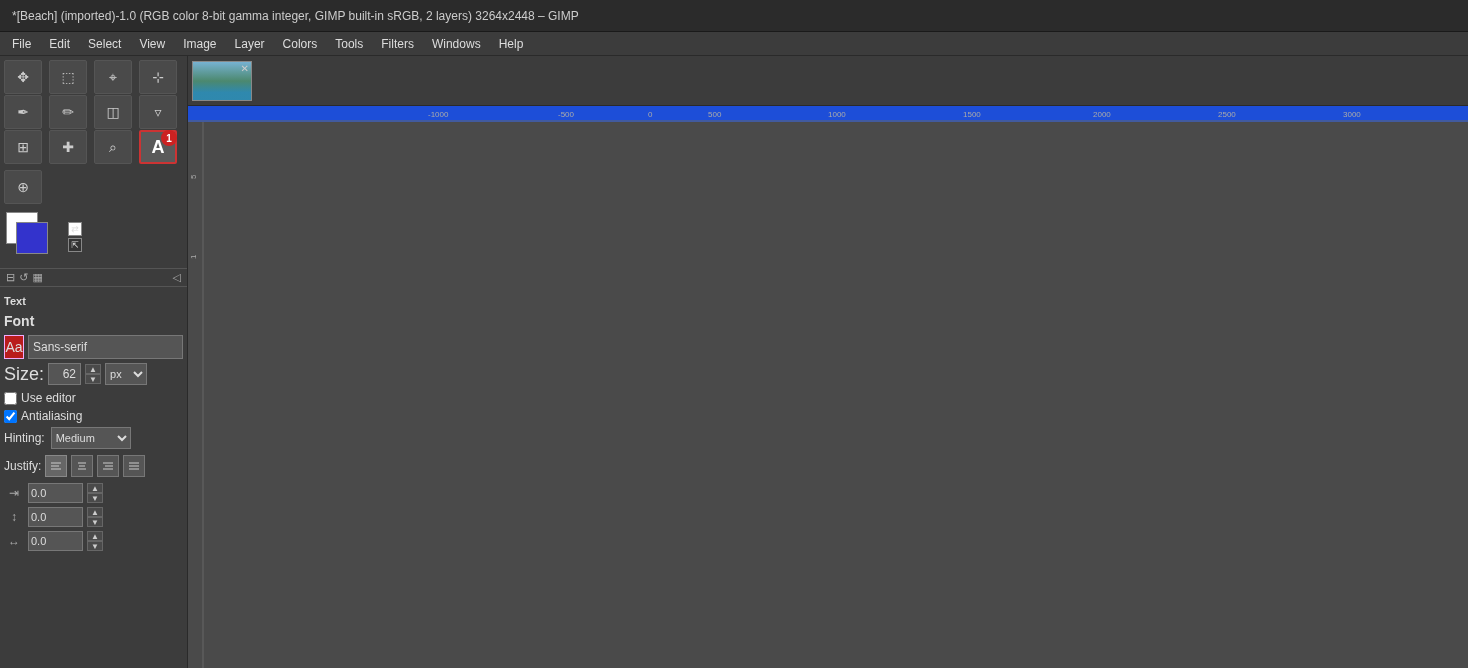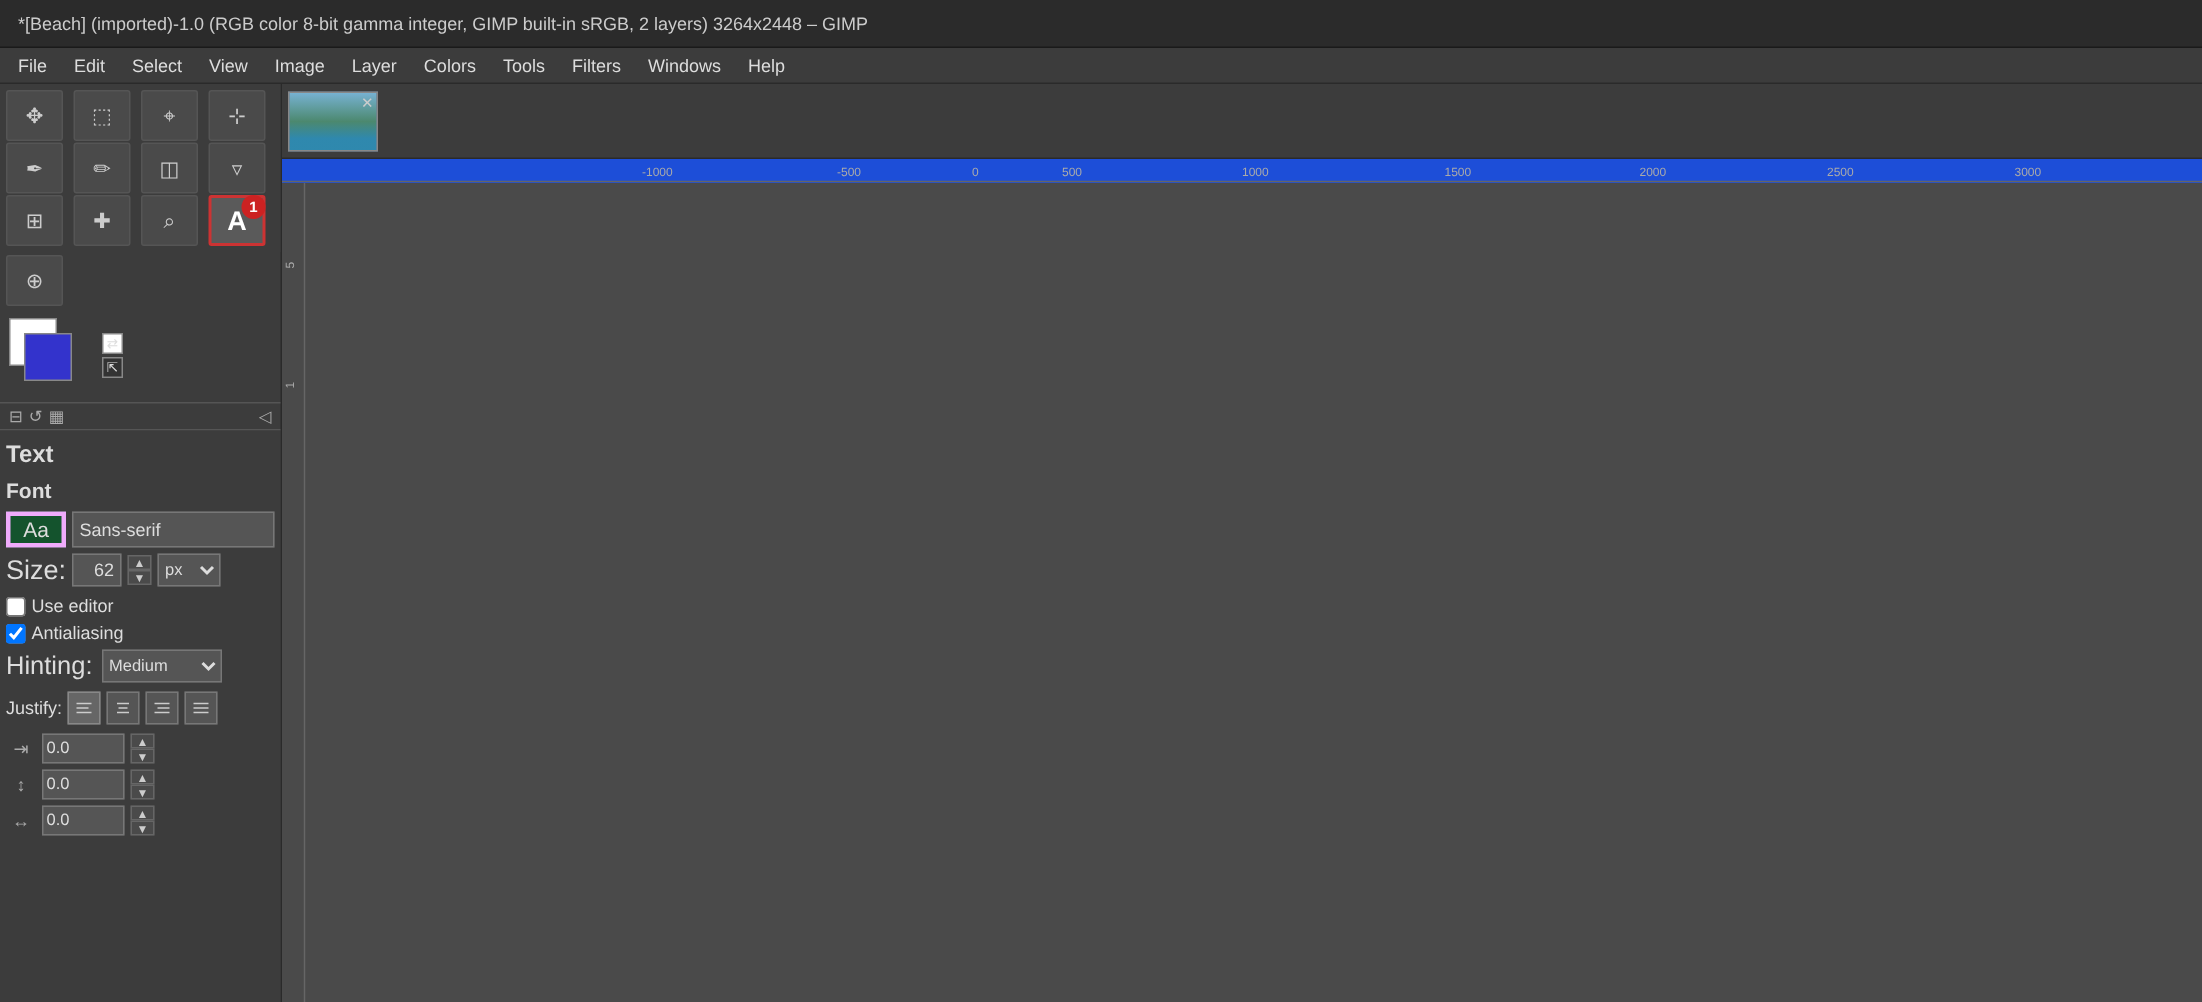--- a/index.html
+++ b/index.html
@@ -117,38 +117,38 @@
 
     
     #tool-options {
       flex: 1;
       padding: 4px;
       background: #3c3c3c;
       overflow-y: auto;
     }
 
     .section-label {
-      font-size: 16px;
+      font-size: 11px;
       font-weight: bold;
       color: #ddd;
       padding: 4px 0 2px 0;
     }
 
     .font-row {
       display: flex;
       align-items: center;
       gap: 4px;
       margin-bottom: 4px;
     }
 
     .font-preview-box {
-      width: 40px;
+      width: 20px;
       height: 24px;
-      background: #14532d;
-      border: 3px solid #f0abfc;
+      background: #b91c1c;
+      border: 1px solid #f0abfc;
       display: flex;
       align-items: center;
       justify-content: center;
       font-size: 14px;
       color: #ddd;
     }
 
     .font-name-box {
       flex: 1;
       height: 24px;
@@ -205,21 +205,21 @@
 
     .hinting-row {
       display: flex;
       align-items: center;
       gap: 6px;
       margin-bottom: 6px;
     }
 
     .hinting-label {
       color: #ddd;
-      font-size: 17px;
+      font-size: 12px;
     }
 
     .hinting-select {
       width: 80px;
       height: 22px;
       background: #555;
       border: 1px solid #777;
       color: #ddd;
       font-size: 11px;
     }

